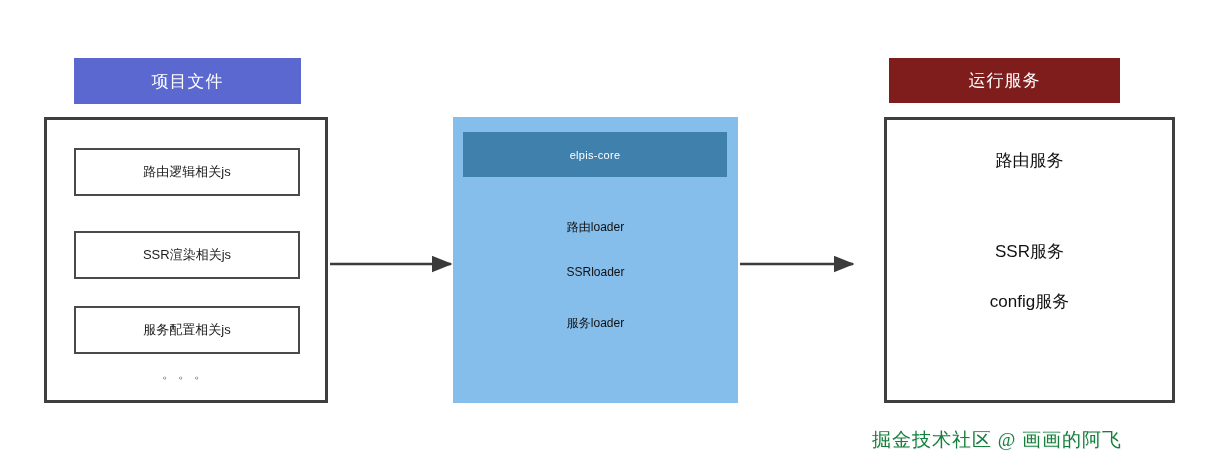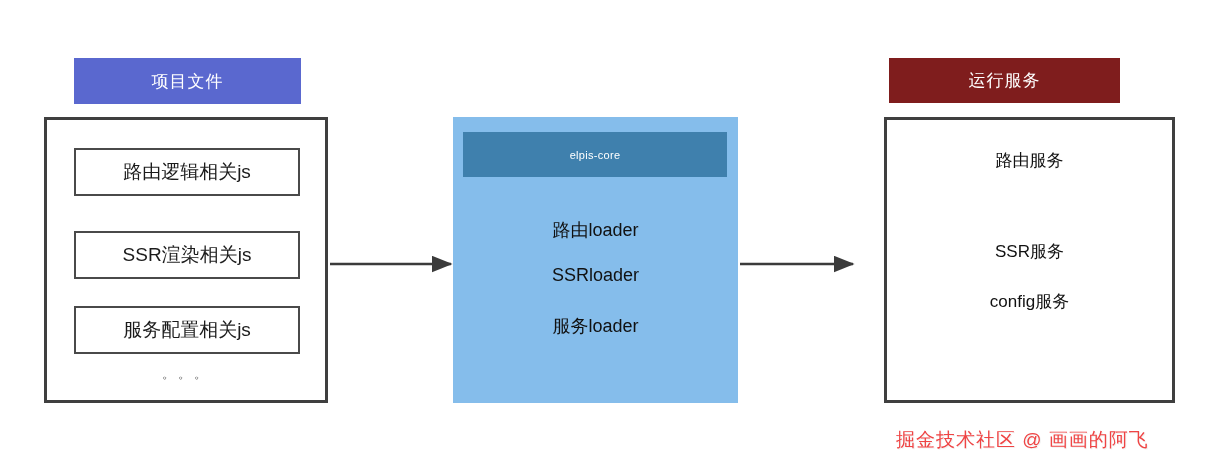--- a/index.html
+++ b/index.html
@@ -61,21 +61,21 @@
     position: absolute;
     left: 27px;
     width: 226px;
     height: 48px;
     box-sizing: border-box;
     border: 2px solid #4a4a4a;
     background: #ffffff;
     display: flex;
     align-items: center;
     justify-content: center;
-    font-size: 19px;
+    font-size: 13px;
     color: #1b1b1b;
   }
   .file-box.i0 { top: 28px; }
   .file-box.i1 { top: 111px; }
   .file-box.i2 { top: 186px; }
 
   .ellipsis-dots {
     position: absolute;
     left: 0;
     right: 0;
@@ -104,21 +104,21 @@
     align-items: center;
     justify-content: center;
     color: #ffffff;
     font-size: 11px;
     letter-spacing: 0.3px;
   }
   .core-line {
     position: absolute;
     left: 0; right: 0;
     text-align: center;
-    font-size: 18px;
+    font-size: 12px;
     color: #111111;
     line-height: 1;
   }
   .core-line.l0 { top: 104px; }
   .core-line.l1 { top: 149px; }
   .core-line.l2 { top: 200px; }
 
   
   .service-line {
     position: absolute;
@@ -137,27 +137,28 @@
     position: absolute;
     top: 0; left: 0;
     width: 1206px;
     height: 470px;
     pointer-events: none;
   }
 
   
   #watermark {
     position: absolute;
-    left: 896px;
+    left: 872px;
     top: 427px;
     font-size: 19px;
-    color: #ef4444;
+    color: #15803d;
     letter-spacing: 1px;
     white-space: nowrap;
     text-shadow: 1px 1px 0 #f2f2f2;
+    font-family: Liberation Serif, serif;
   }
 </style>
 </head>
 <body>
 
 <div id="canvas">
 
   <div id="banner-project" class="banner">
     <span>项目文件</span>
   </div>

